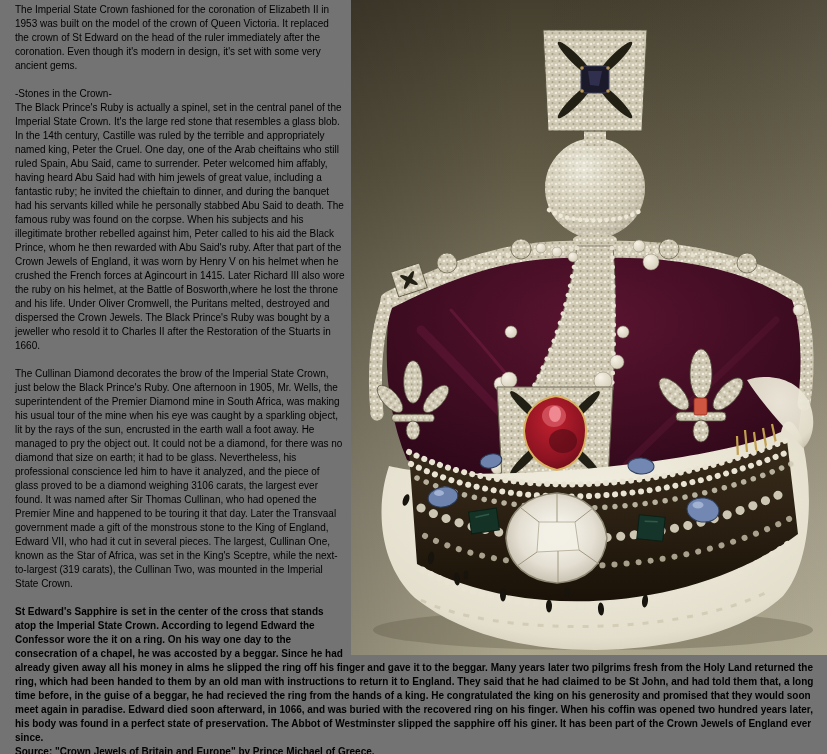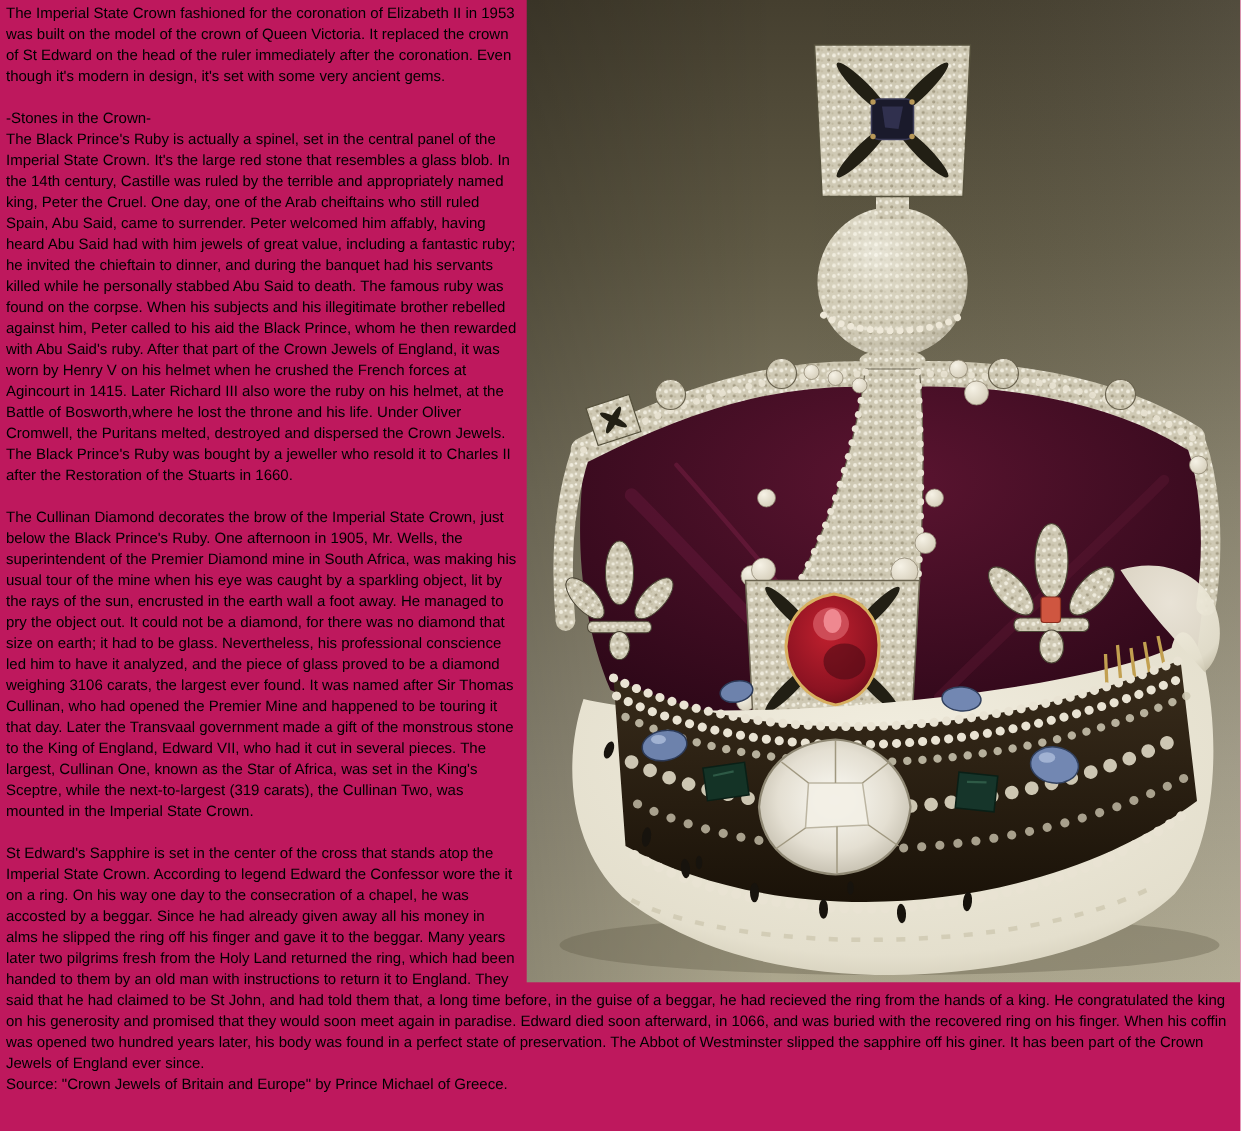--- a/index.html
+++ b/index.html
@@ -1,29 +1,29 @@
 <!DOCTYPE html>
 <html><head>
 <meta charset="utf-8">
 <title>Imperial State Crown</title>
 <style>
   html,body { margin:0; padding:0; background:#ffffff; }
   .page {
-    width:827px; height:754px; overflow:hidden; background:#be185d;
-    box-sizing:border-box; padding:3px 2px 0 4px;
+    width:827px; height:754px; overflow:hidden; background:#737373;
+    box-sizing:border-box; padding:3px 2px 0 15px;
     font-family:"Liberation Sans","DejaVu Sans",sans-serif;
     font-size:10px; line-height:14px; color:#000000;
     text-align:left;
   }
   .crown-figure {
     float:right; width:476px; height:655px;
     margin:-3px -2px 4px 6px; display:block;
   }
   .page p { margin:0 0 14px 0; padding:0; }
-  .page p.tight { margin-bottom:0; }
+  .page p.tight { margin-bottom:0;font-weight:bold; }
 </style>
 </head>
 <body>
 
 <div class="page">
 
   <svg class="crown-figure" viewBox="0 0 476 655" width="476" height="655" xmlns="http://www.w3.org/2000/svg">
     <defs>
       <linearGradient id="bgV" x1="0" y1="0" x2="0" y2="1">
         <stop offset="0" stop-color="#453f2f"></stop>

